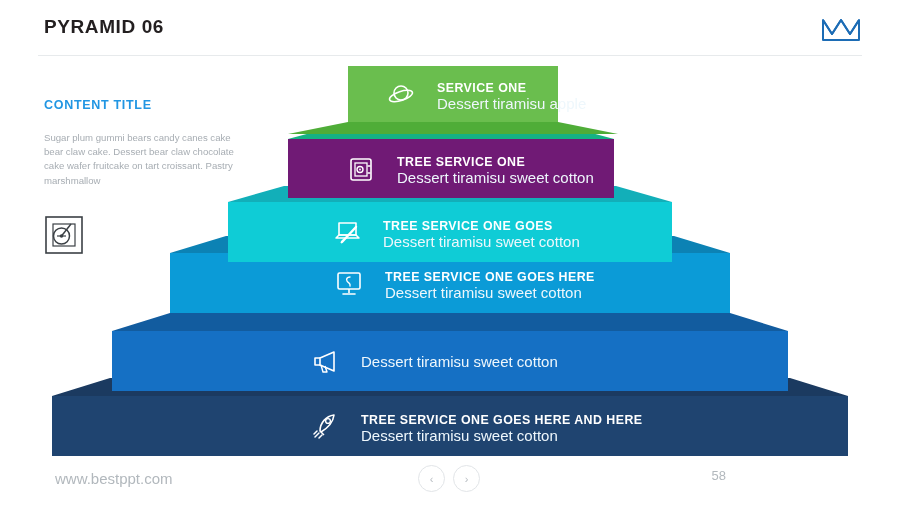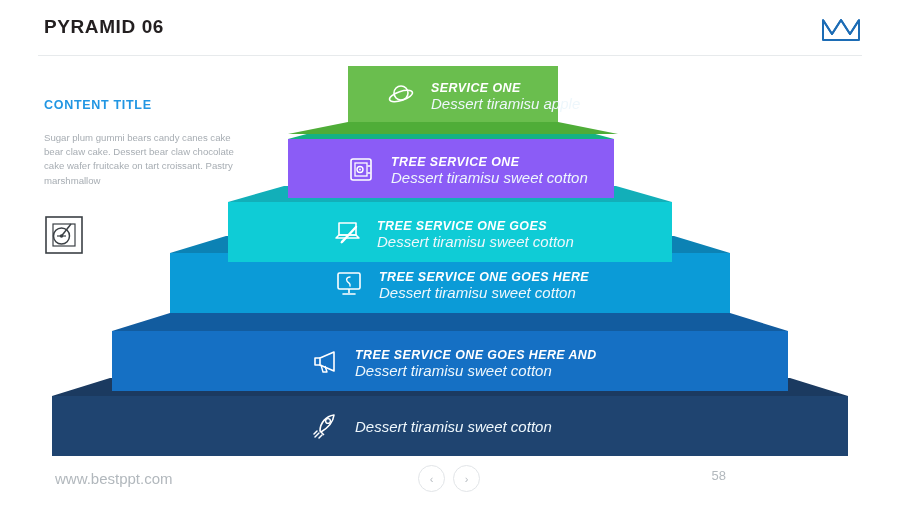--- a/index.html
+++ b/index.html
@@ -101,22 +101,21 @@
     position: absolute;
     left: 0;
     width: 100%;
     display: flex;
     align-items: center;
     box-sizing: border-box;
   }
   .tier-inner {
     display: flex;
     align-items: center;
-    gap: 15px;
-    font-style: italic;
+    gap: 21px;
   }
   .tier-icon {
     width: 30px;
     height: 30px;
     flex: 0 0 30px;
     color: #ffffff;
   }
   .tier-icon svg { display: block; width: 100%; height: 100%; }
   .tier-text { color: #ffffff; }
   .tier-heading {
@@ -211,20 +210,21 @@
         <div class="tier-inner">
           <span class="tier-icon">
             <svg viewBox="0 0 30 30" fill="none" xmlns="http://www.w3.org/2000/svg">
               <path d="M10 20 C10 12 16 5 24 4 C23 12 16 18 11 21 Z" stroke="currentColor" stroke-width="1.6" stroke-linejoin="round" fill="none"></path>
               <circle cx="18" cy="10" r="2.4" stroke="currentColor" stroke-width="1.4" fill="none"></circle>
               <path d="M11 21 L14 24" stroke="currentColor" stroke-width="1.5"></path>
               <path d="M9 22 L5 26 M7 20 L4 23 M12 24 L9 27" stroke="currentColor" stroke-width="1.5" stroke-linecap="round"></path>
             </svg>
           </span>
           <span class="tier-text">
+            <span class="tier-heading">TREE SERVICE ONE GOES HERE AND HERE</span>
             <span class="tier-sub" style="display:block;">Dessert tiramisu sweet cotton</span>
           </span>
         </div>
       </div>
     </div>
 
     <div class="tier" style="left:112px; top:313px; width:676px; height:78px;">
       <div class="tier-top" style="top:0; height:18px;">
         <svg viewBox="0 0 676 18" preserveAspectRatio="none">
           <polygon points="58,0 618,0 676,18 0,18" fill="#125C9F"></polygon>
@@ -233,21 +233,20 @@
       <div class="tier-face" style="top:18px; height:60px; background:#1570C4; padding-left:198px;">
         <div class="tier-inner">
           <span class="tier-icon">
             <svg viewBox="0 0 30 30" fill="none" xmlns="http://www.w3.org/2000/svg">
               <path d="M24 6 L10 12 L10 19 L24 25 Z" stroke="currentColor" stroke-width="1.6" stroke-linejoin="round" fill="none"></path>
               <path d="M10 12 L5 12 L5 19 L10 19" stroke="currentColor" stroke-width="1.6" stroke-linejoin="round" fill="none"></path>
               <path d="M11 19 L13 26 L17 26 L15 20" stroke="currentColor" stroke-width="1.4" stroke-linejoin="round" fill="none"></path>
             </svg>
           </span>
           <span class="tier-text">
-            <span class="tier-heading">TREE SERVICE ONE GOES HERE AND</span>
             <span class="tier-sub" style="display:block;">Dessert tiramisu sweet cotton</span>
           </span>
         </div>
       </div>
     </div>
 
     <div class="tier" style="left:170px; top:236px; width:560px; height:77px;">
       <div class="tier-top" style="top:0; height:17px;">
         <svg viewBox="0 0 560 17" preserveAspectRatio="none">
           <polygon points="56,0 504,0 560,17 0,17" fill="#0C82B4"></polygon>
@@ -294,21 +293,21 @@
         </div>
       </div>
     </div>
 
     <div class="tier" style="left:288px; top:124px; width:326px; height:74px;">
       <div class="tier-top" style="top:0; height:15px;">
         <svg viewBox="0 0 326 15" preserveAspectRatio="none">
           <polygon points="56,0 270,0 326,15 0,15" fill="#14B284"></polygon>
         </svg>
       </div>
-      <div class="tier-face" style="top:15px; height:59px; background:#8b5cf6; padding-left:58px;align-items:center;">
+      <div class="tier-face" style="top:15px; height:59px; background:#701a75; padding-left:58px;align-items:center;">
         <div class="tier-inner">
           <span class="tier-icon">
             <svg viewBox="0 0 30 30" fill="none" xmlns="http://www.w3.org/2000/svg">
               <rect x="5" y="5" width="20" height="21" rx="2" stroke="currentColor" stroke-width="1.6" fill="none"></rect>
               <rect x="9" y="9" width="12" height="13" stroke="currentColor" stroke-width="1.3" fill="none"></rect>
               <circle cx="14" cy="15.5" r="3" stroke="currentColor" stroke-width="1.4" fill="none"></circle>
               <circle cx="14" cy="15.5" r="0.9" fill="currentColor"></circle>
               <path d="M22 12 L24 12 M22 19 L24 19" stroke="currentColor" stroke-width="1.4" stroke-linecap="round"></path>
             </svg>
           </span>

